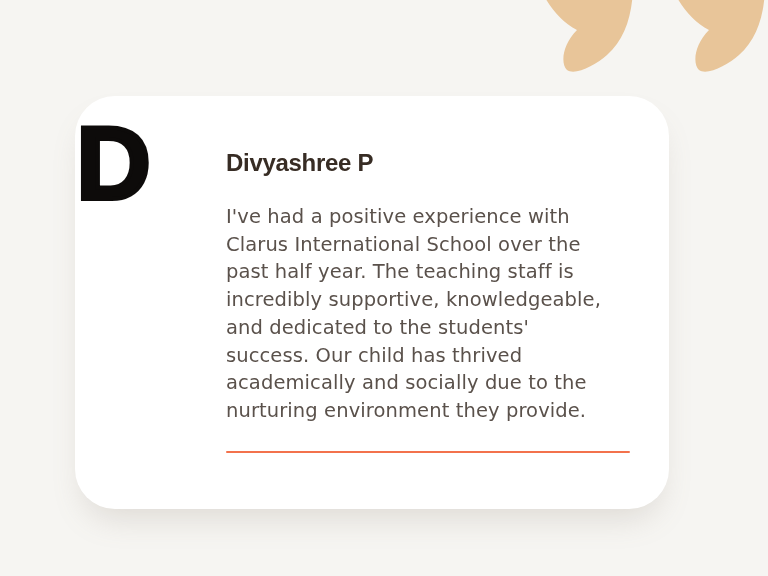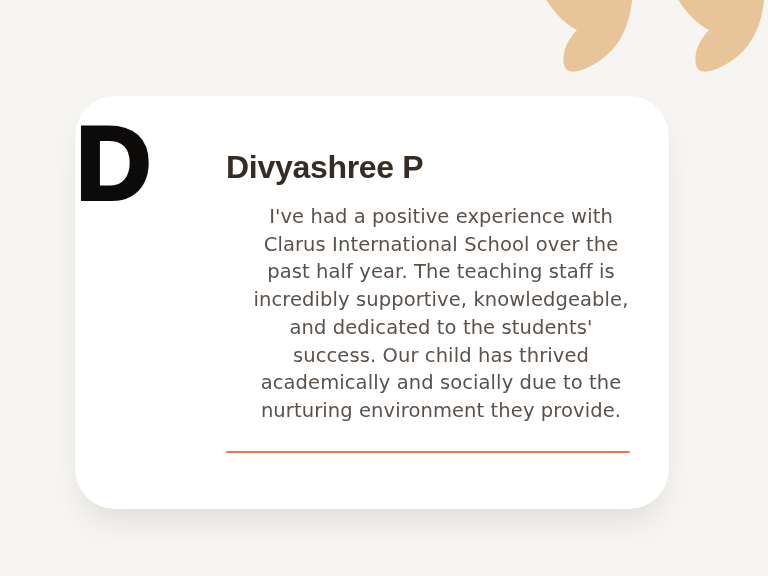--- a/index.html
+++ b/index.html
@@ -46,21 +46,21 @@
     color: #0d0b0a;
     letter-spacing: -2px;
   }
 
   .card-name {
     position: absolute;
     left: 151px;
     top: 53px;
     font-family: "Liberation Sans", sans-serif;
     font-weight: bold;
-    font-size: 32px;
+    font-size: 24px;
     line-height: 1.15;
     letter-spacing: -0.3px;
     color: #372c24;
   }
 
   .card-quote {
     position: absolute;
     left: 151px;
     top: 107px;
     width: 430px;
@@ -97,21 +97,21 @@
              C 30 63, 33 44, 47 30
              C 28 20, 13 0, 6 -24 Z" fill="#e8c599"></path>
   </svg>
 
   <div class="card" style="background: rgb(255, 255, 255);">
 
     <div class="avatar-initial" style="color: rgb(13, 11, 10);">D</div>
 
     <div class="card-name" style="color: rgb(55, 44, 36);">Divyashree P</div>
 
-    <div class="card-quote" style="color: rgb(90, 81, 75); text-align: center;">I've had a positive experience with
+    <div class="card-quote" style="color: rgb(90, 81, 75);">I've had a positive experience with
 Clarus International School over the
 past half year. The teaching staff is
 incredibly supportive, knowledgeable,
 and dedicated to the students'
 success. Our child has thrived
 academically and socially due to the
 nurturing environment they provide.</div>
 
     <div class="card-divider" style="background: rgb(243, 114, 76);"></div>
 

